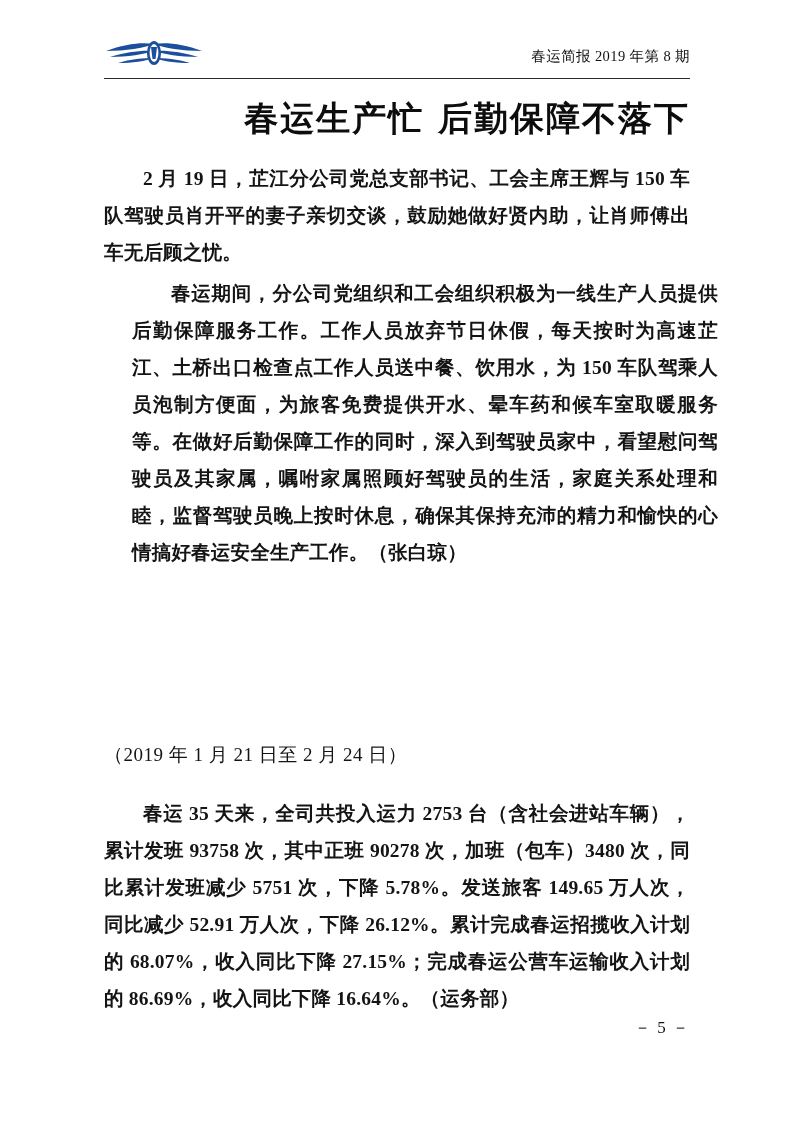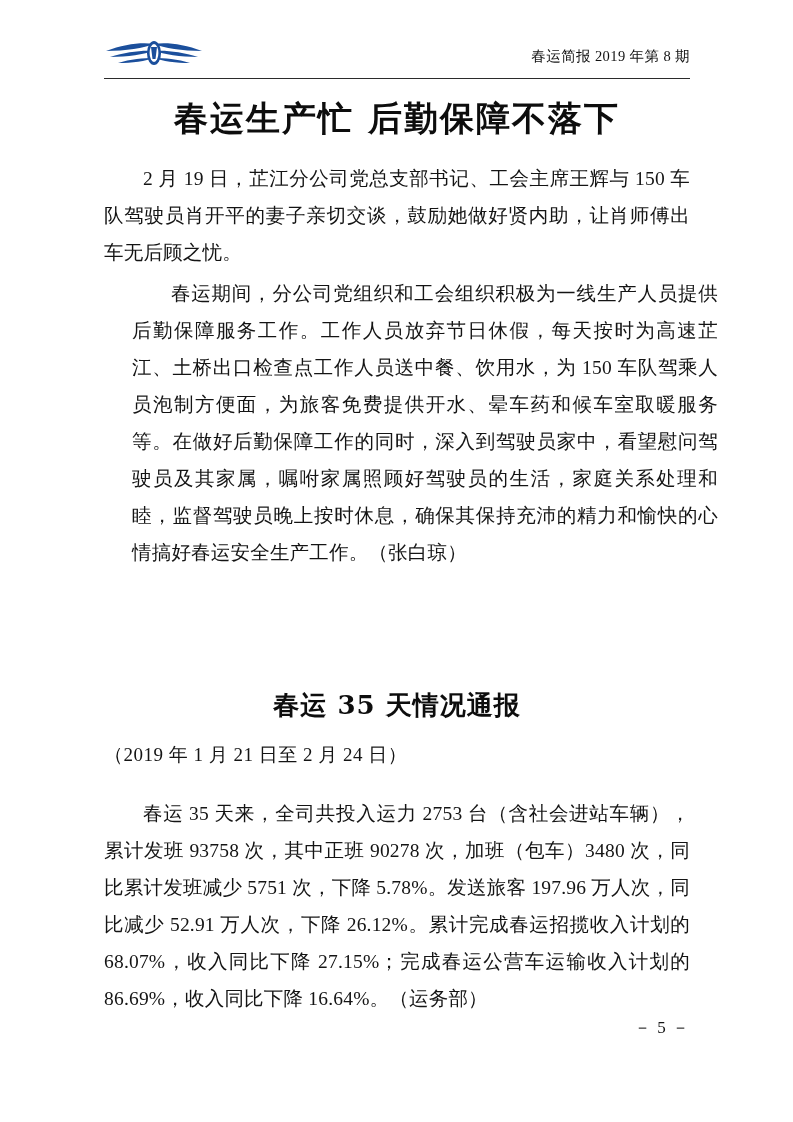--- a/index.html
+++ b/index.html
@@ -57,33 +57,34 @@
     height: 0;
     border-top: 1.2px solid #2b2b2b;
   }
 
   
   .main-title {
     position: absolute;
     left: 104px;
     top: 96px;
     width: 586px;
-    text-align: center;
+    text-align: right;
     font-size: 34px;
     font-weight: bold;
     letter-spacing: 2px;
     font-family: "DejaVu Serif", "Liberation Serif", serif;
     color: #0d0d0d;
   }
 
   
   .body-block {
     position: absolute;
     left: 104px;
     width: 586px;
+    font-weight: bold;
   }
   p.para {
     margin: 0 0 0 0;
     font-size: 19.5px;
     line-height: 37px;
     text-align: justify;
     text-justify: inter-ideograph;
     text-indent: 2em;
     font-family: "Liberation Serif", "DejaVu Serif", serif;
     color: #141414;
@@ -164,22 +165,21 @@
   <div class="main-title">春运生产忙  后勤保障不落下</div>
 
   <div class="body-block" id="para-1">
     <p class="para">2 月 19 日，芷江分公司党总支部书记、工会主席王辉与 150 车队驾驶员肖开平的妻子亲切交谈，鼓励她做好贤内助，让肖师傅出车无后顾之忧。</p>
   </div>
 
   <div class="body-block" id="para-2">
     <p class="para">春运期间，分公司党组织和工会组织积极为一线生产人员提供后勤保障服务工作。工作人员放弃节日休假，每天按时为高速芷江、土桥出口检查点工作人员送中餐、饮用水，为 150 车队驾乘人员泡制方便面，为旅客免费提供开水、晕车药和候车室取暖服务等。在做好后勤保障工作的同时，深入到驾驶员家中，看望慰问驾驶员及其家属，嘱咐家属照顾好驾驶员的生活，家庭关系处理和睦，监督驾驶员晚上按时休息，确保其保持充沛的精力和愉快的心情搞好春运安全生产工作。（张白琼）</p>
   </div>
 
-  <div class="section-title">春运 35 天情况通报</div>
   <div class="section-subtitle">（2019 年 1 月 21 日至 2 月 24 日）</div>
 
   <div class="body-block" id="para-3">
-    <p class="para">春运 35 天来，全司共投入运力 2753 台（含社会进站车辆），累计发班 93758 次，其中正班 90278 次，加班（包车）3480 次，同比累计发班减少 5751 次，下降 5.78%。发送旅客 197.96 万人次，同比减少 52.91 万人次，下降 26.12%。累计完成春运招揽收入计划的 68.07%，收入同比下降 27.15%；完成春运公营车运输收入计划的 86.69%，收入同比下降 16.64%。（运务部）</p>
+    <p class="para">春运 35 天来，全司共投入运力 2753 台（含社会进站车辆），累计发班 93758 次，其中正班 90278 次，加班（包车）3480 次，同比累计发班减少 5751 次，下降 5.78%。发送旅客 149.65 万人次，同比减少 52.91 万人次，下降 26.12%。累计完成春运招揽收入计划的 68.07%，收入同比下降 27.15%；完成春运公营车运输收入计划的 86.69%，收入同比下降 16.64%。（运务部）</p>
   </div>
 
   <div class="footer">－ 5 －</div>
 
 </div>
 
 </body></html>

